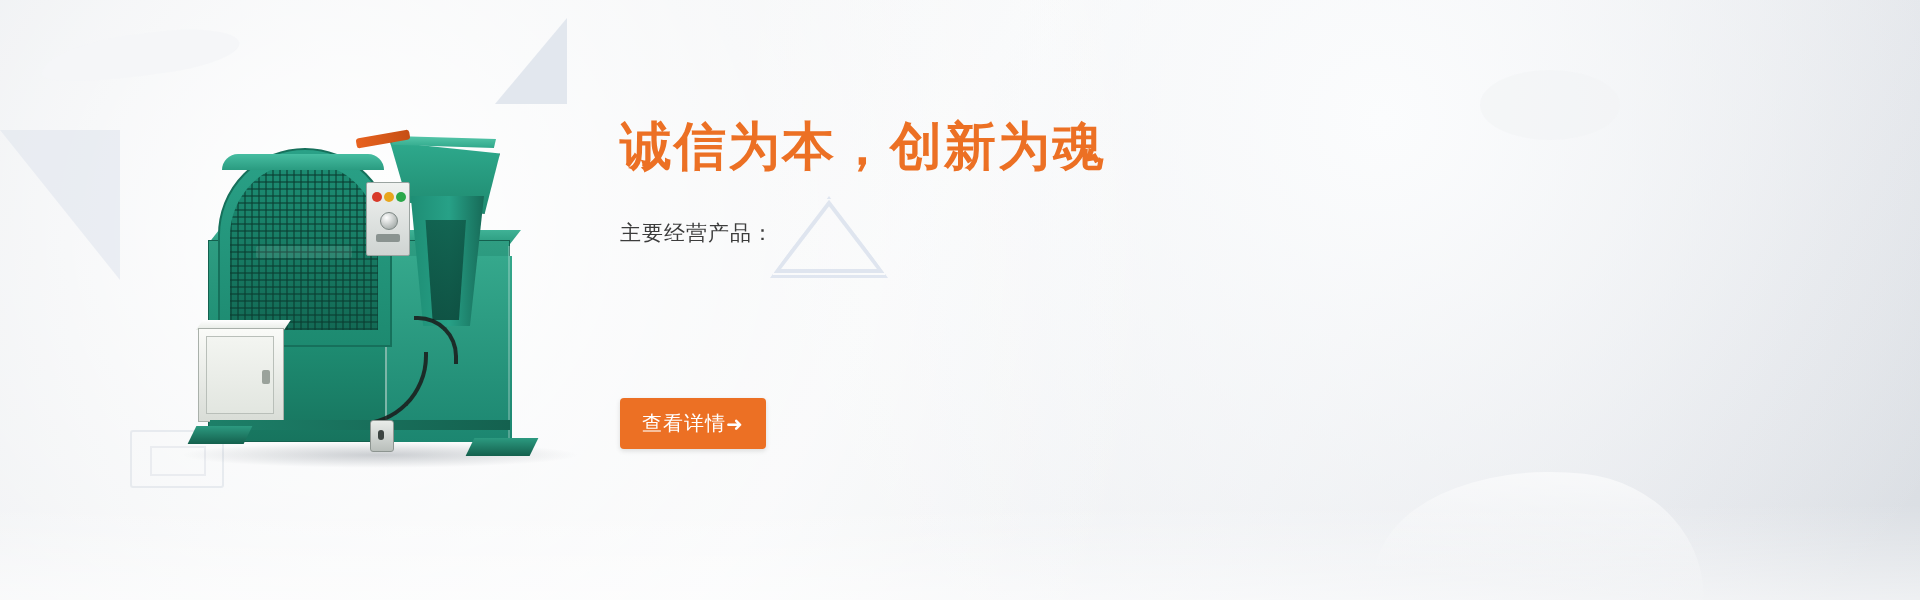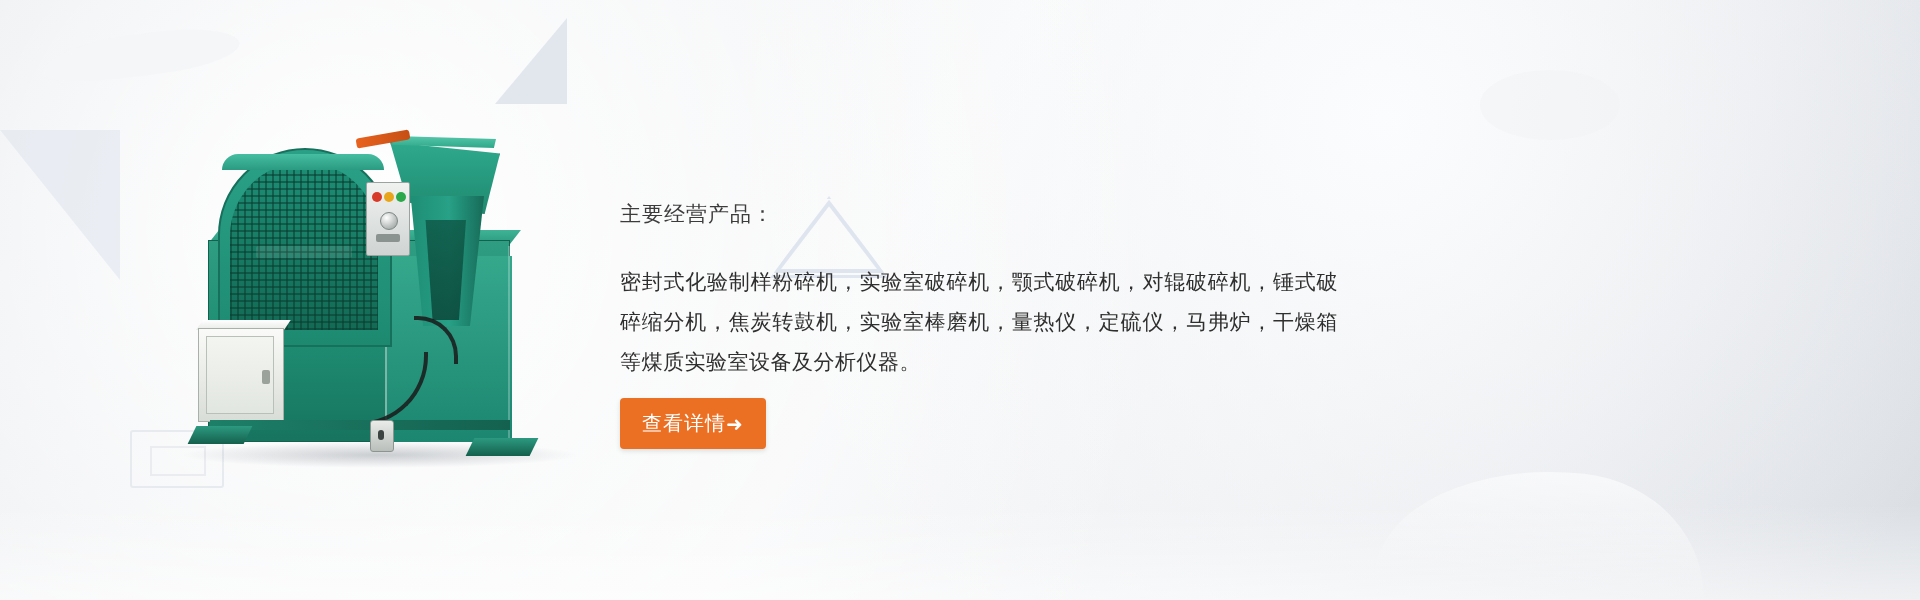--- a/index.html
+++ b/index.html
@@ -198,21 +198,21 @@
 
   
   .content{position:absolute;left:620px;top:0;width:760px;height:600px;}
   .headline{
     position:absolute;left:0;top:120px;
     font-family:"Liberation Sans","DejaVu Sans",sans-serif;
     font-size:52px;font-weight:700;letter-spacing:2px;
     color:#ec7024;white-space:nowrap;line-height:1;
   }
   .subtitle{
-    position:absolute;left:0;top:200px;
+    position:absolute;left:0;top:219px;
     font-family:"Liberation Serif","DejaVu Serif",serif;
     font-size:21px;color:#3c3c3c;letter-spacing:1px;
   }
   .paragraph{
     position:absolute;left:0;top:262px;width:718px;
     font-family:"Liberation Serif","DejaVu Serif",serif;
     font-size:21px;color:#2f2f2f;line-height:40px;letter-spacing:.5px;
     text-align:justify;
   }
   .cta{
@@ -273,24 +273,24 @@
     <div class="m cable"></div>
     <div class="m cable2"></div>
     <div class="m base-bar"></div>
     <div class="m lock-plate"></div>
     <div class="m lock-hole"></div>
     <div class="m foot foot-l"></div>
     <div class="m foot foot-r"></div>
   </div>
 
   <div class="content">
+    <div class="headline">诚信为本，创新为魂</div>
 
     <div class="subtitle">主要经营产品：</div>
 
-    <div class="paragraph">密封式化验制样粉碎机，实验室破碎机，颚式破碎机，对辊破碎机，锤式破碎缩分机，焦炭转鼓机，实验室棒磨机，量热仪，定硫仪，马弗炉，干燥箱等煤质实验室设备及分析仪器。</div>
 
     <button class="cta">
       <span>查看详情</span>
       <span class="arrow">➜</span>
     </button>
   </div>
 
 </div>
 
 </body></html>

